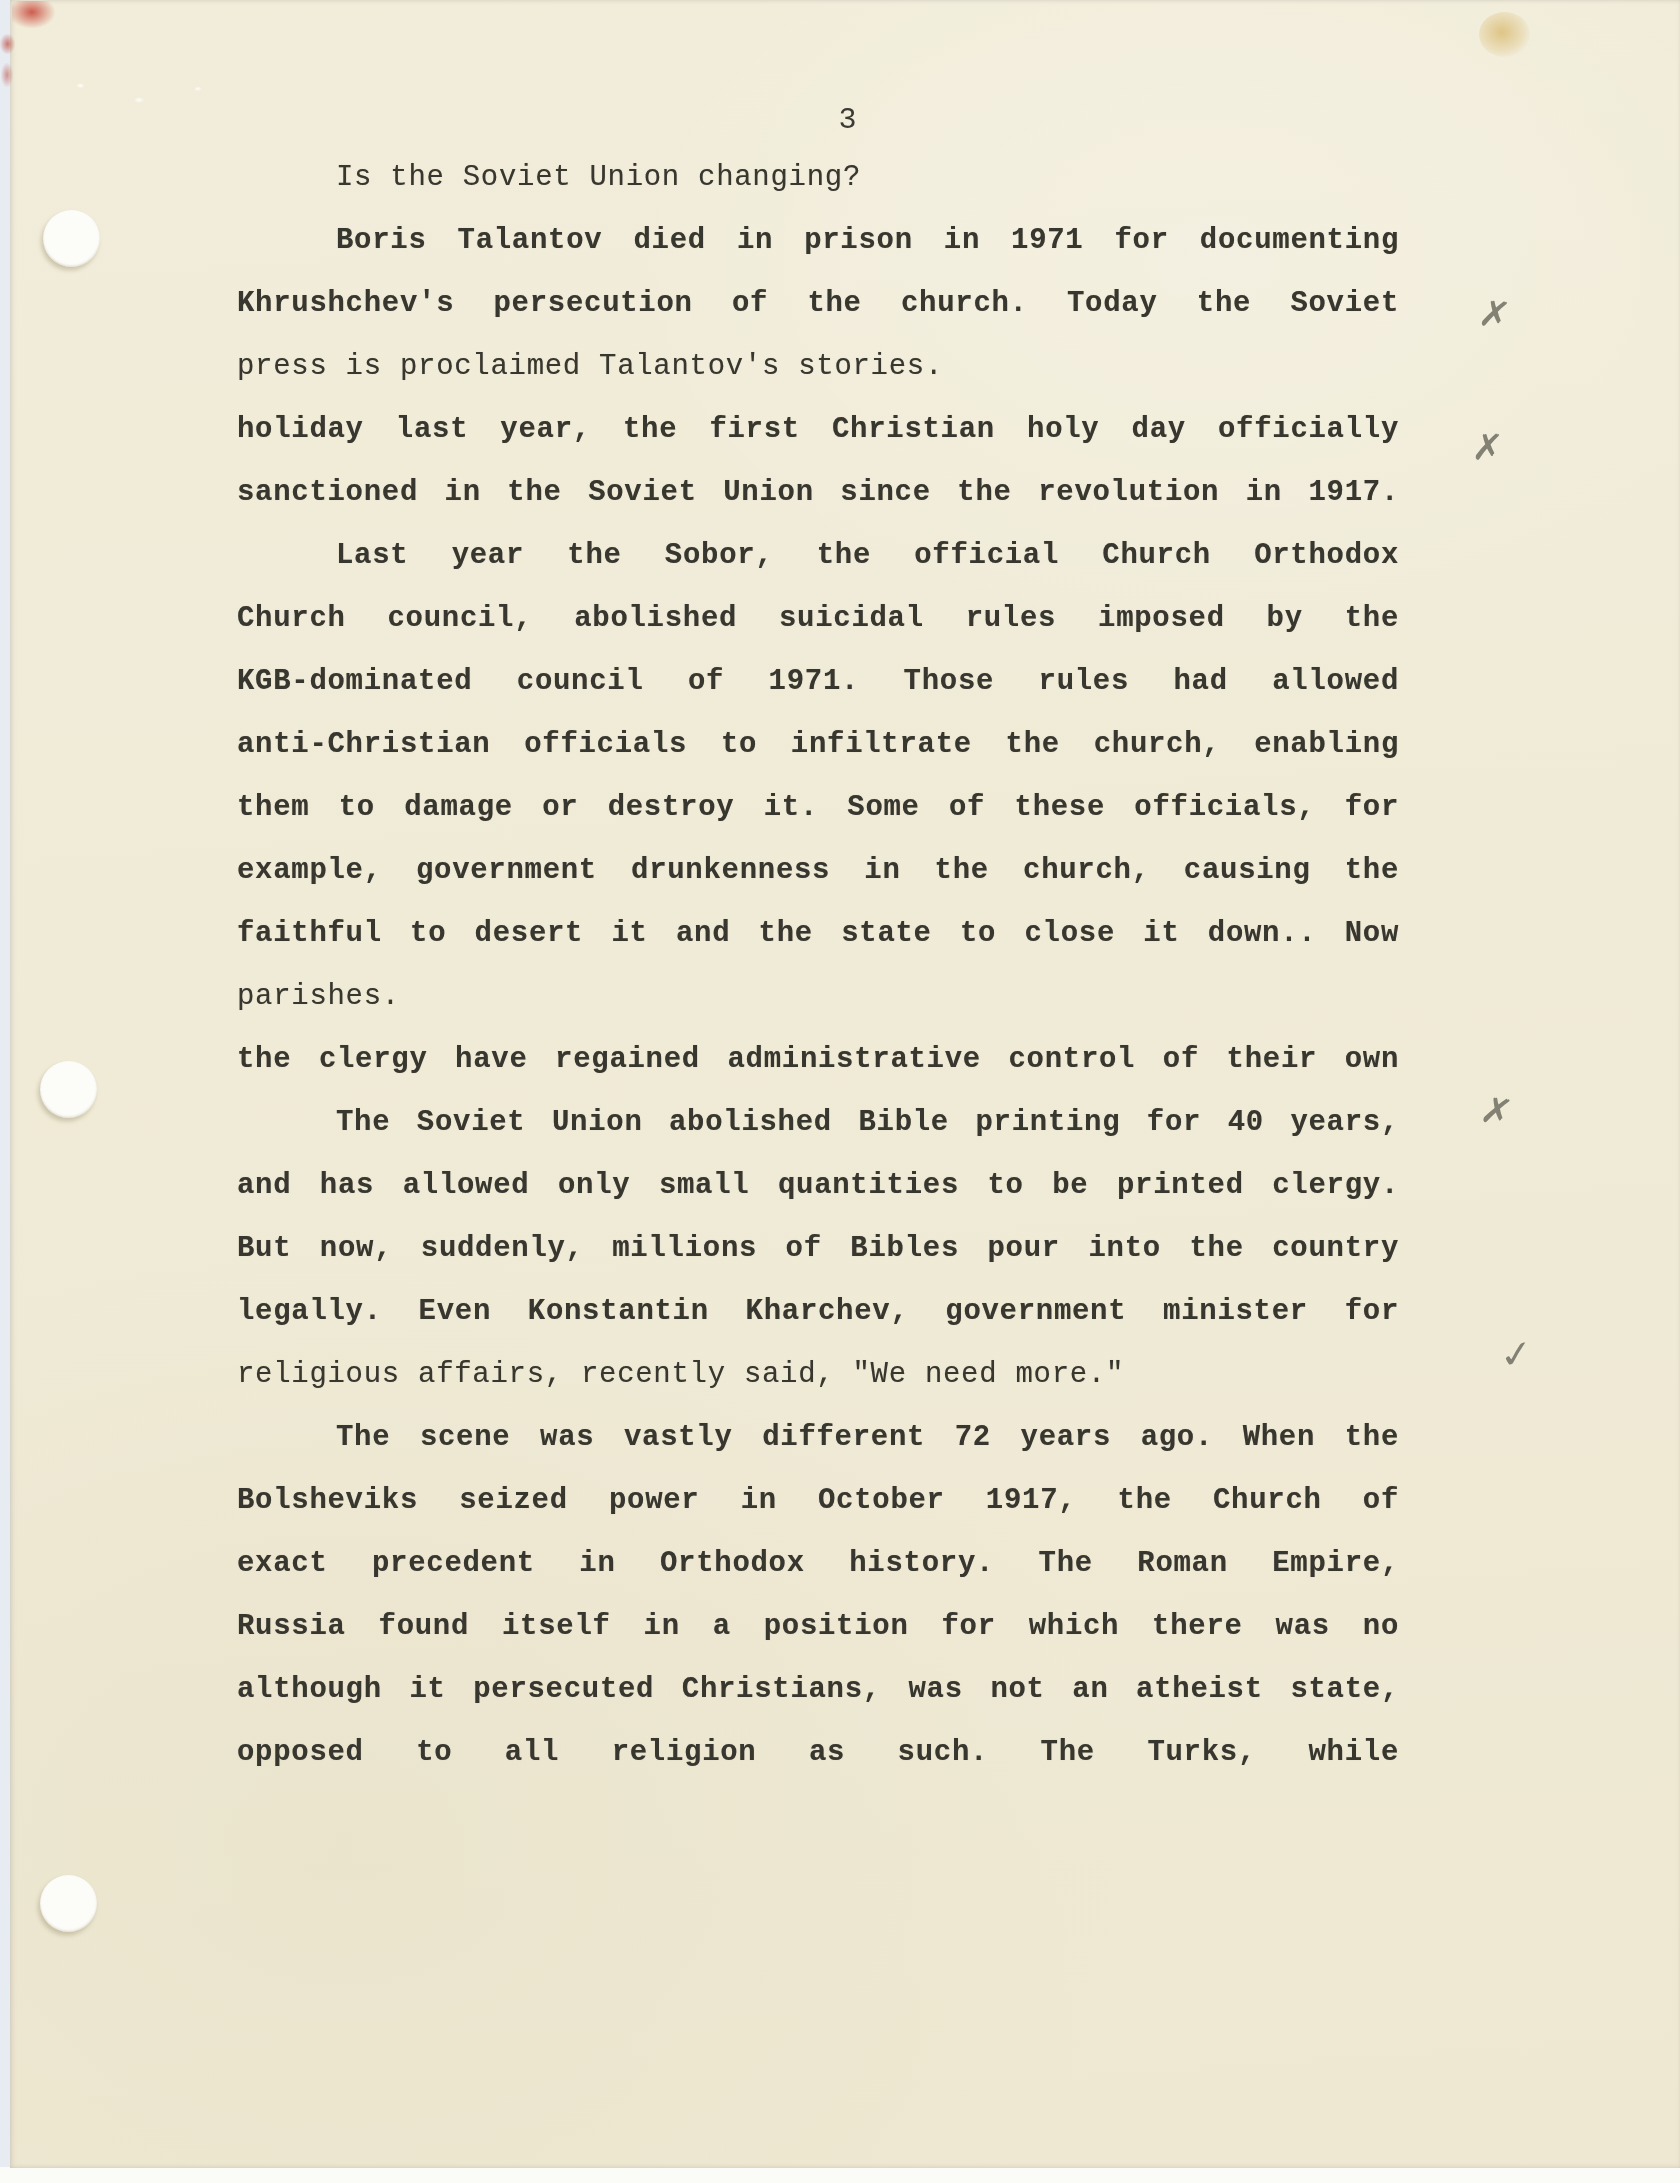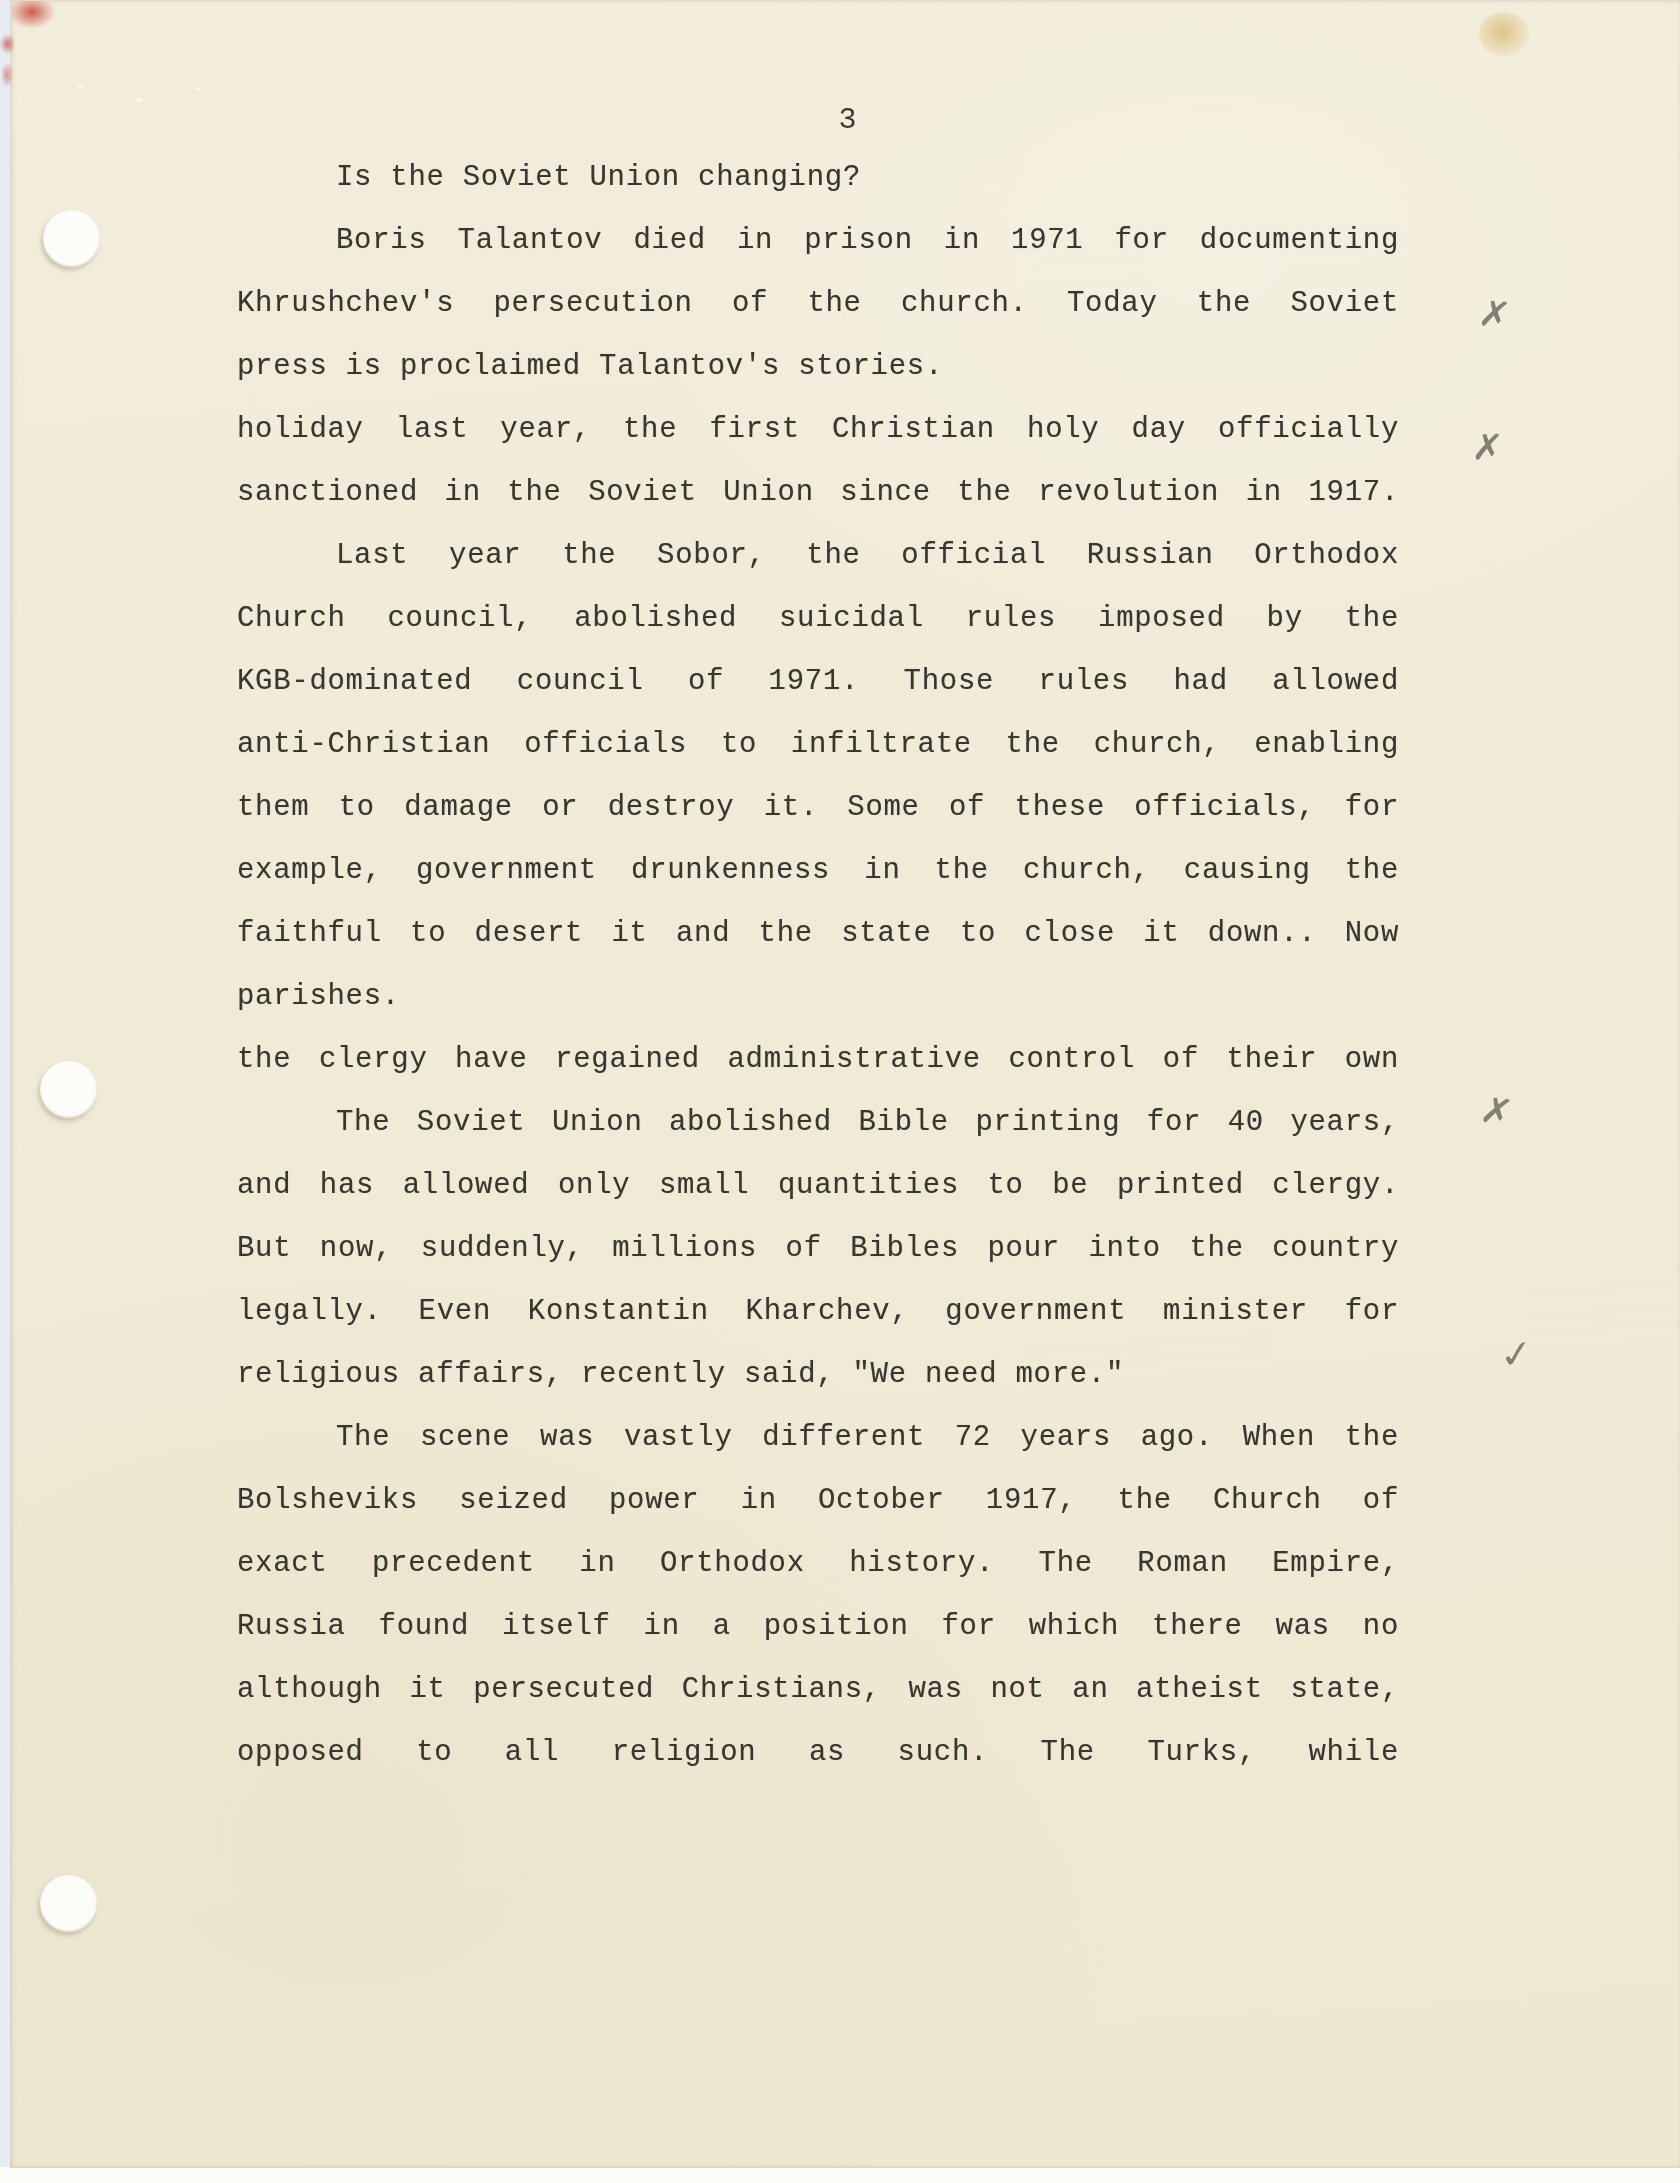--- a/index.html
+++ b/index.html
@@ -73,20 +73,21 @@
   }
   .line{
     height:63px;line-height:63px;
     white-space:nowrap;
   }
   .line.justify{
     white-space:normal;
     text-align:justify;
     text-align-last:justify;
     text-justify:inter-word;
+    font-weight:bold;
   }
   .line.indent{text-indent:99px;}
   
   .pencil-mark{
     position:absolute;
     font-family:"DejaVu Sans",sans-serif;
     font-size:37px;color:#6f6f63;opacity:0.85;
     font-weight:400;
   }
   .mark-0{left:1469px;top:293px;transform:rotate(9deg);}
@@ -107,21 +108,21 @@
 
     <div class="page-number">3</div>
 
     <div class="text-block">
         <div class="line indent">Is the Soviet Union changing?</div>
         <div class="line justify indent">Boris Talantov died in prison in 1971 for documenting</div>
         <div class="line justify">Khrushchev's persecution of the church. Today the Soviet</div>
         <div class="line">press is proclaimed Talantov's stories.</div>
         <div class="line justify">holiday last year, the first Christian holy day officially</div>
         <div class="line justify">sanctioned in the Soviet Union since the revolution in 1917.</div>
-        <div class="line justify indent">Last year the Sobor, the official Russian Orthodox</div>
+        <div class="line justify indent">Last year the Sobor, the official Church Orthodox</div>
         <div class="line justify">Church council, abolished suicidal rules imposed by the</div>
         <div class="line justify">KGB-dominated council of 1971. Those rules had allowed</div>
         <div class="line justify">anti-Christian officials to infiltrate the church, enabling</div>
         <div class="line justify">them to damage or destroy it. Some of these officials, for</div>
         <div class="line justify">example, government drunkenness in the church, causing the</div>
         <div class="line justify">faithful to desert it and the state to close it down.. Now</div>
         <div class="line">parishes.</div>
         <div class="line justify">the clergy have regained administrative control of their own</div>
         <div class="line justify indent">The Soviet Union abolished Bible printing for 40 years,</div>
         <div class="line justify">and has allowed only small quantities to be printed clergy.</div>

